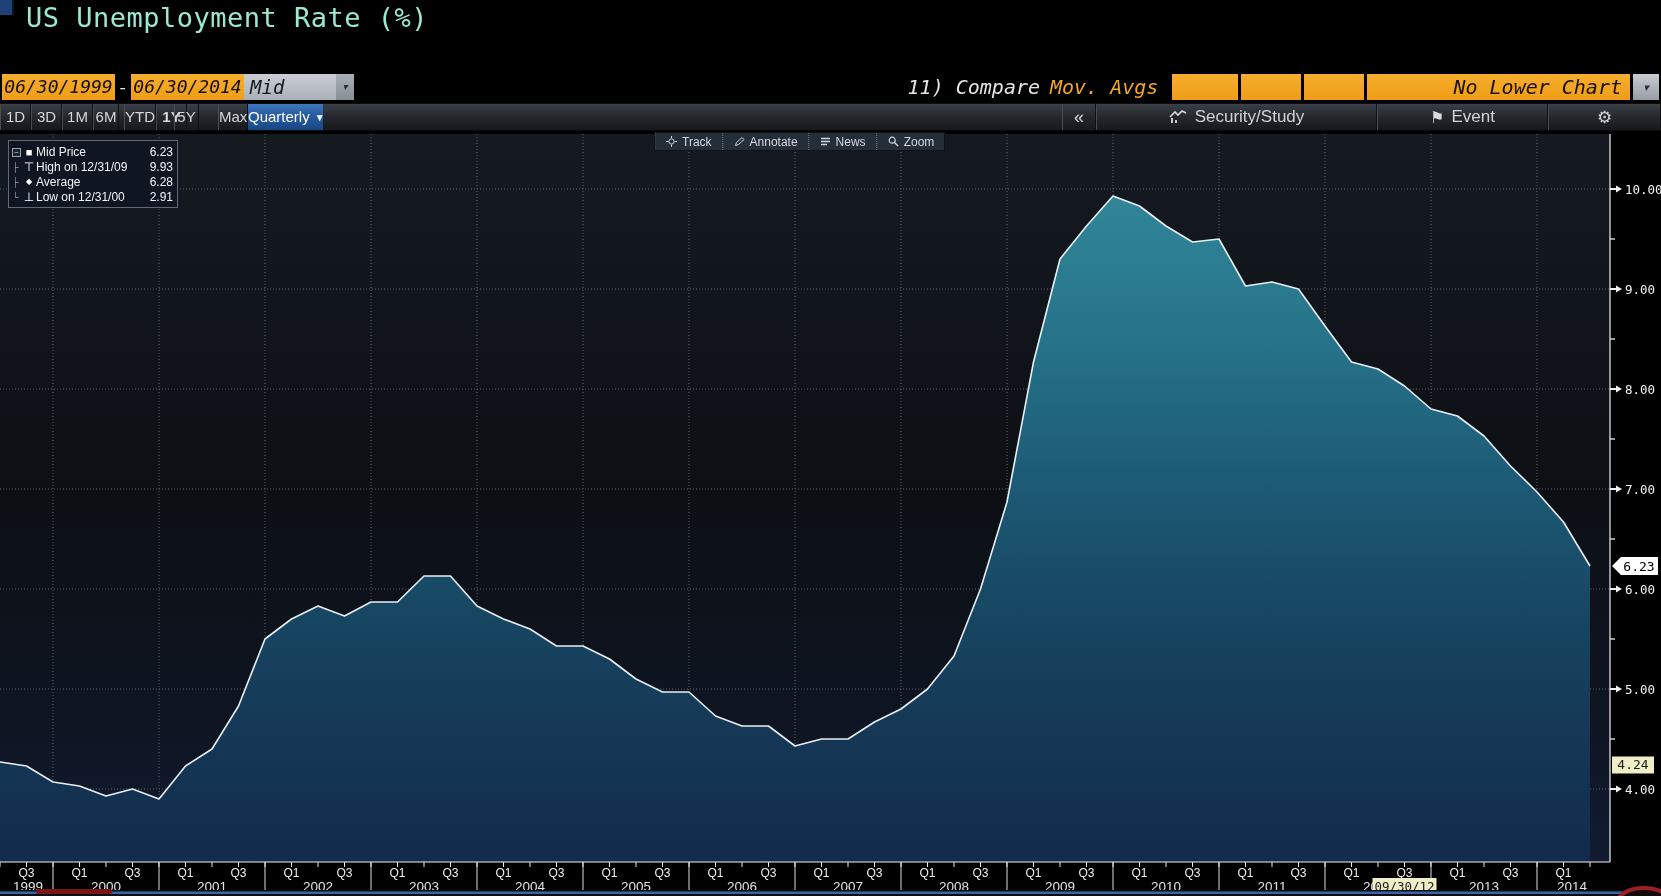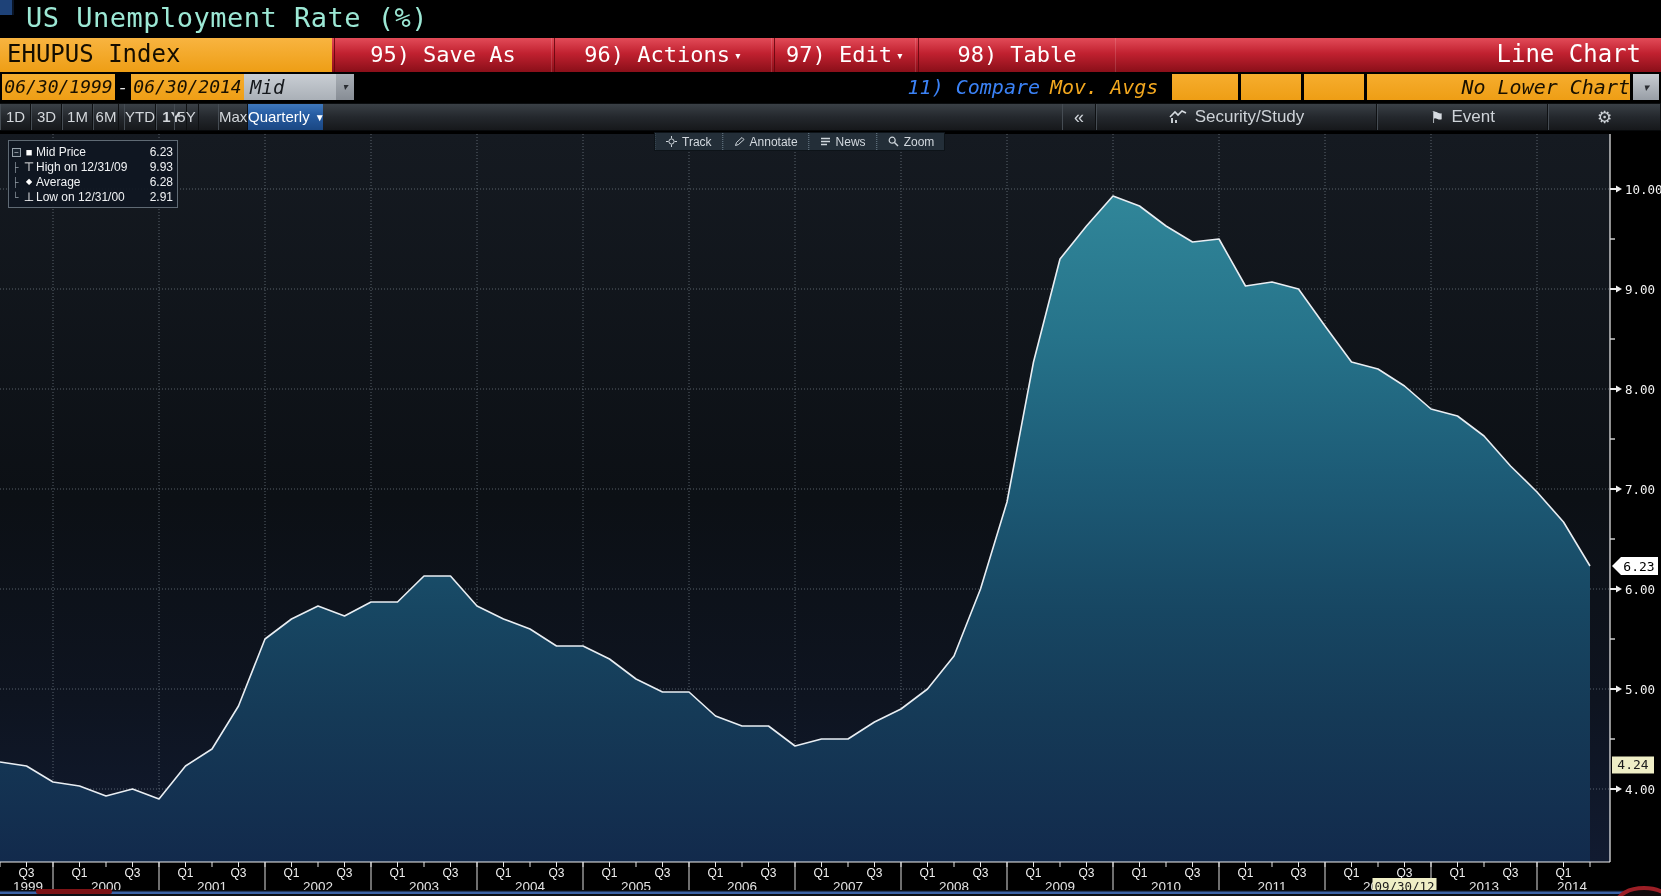--- a/index.html
+++ b/index.html
@@ -19,25 +19,25 @@
   .red-btn .dd { font-size:13px; vertical-align:2px; margin-left:4px; }
   .chart-type { position:absolute; right:20px; top:0; height:34px; line-height:33px; color:#fff; font-family:"DejaVu Sans Mono",monospace; font-size:24px; }
 
   
   .daterow { position:absolute; top:72px; left:0; width:1661px; height:31px; background:#000; }
   .daterow > div { position:absolute; top:2px; height:26px;font-style:italic; }
   .date-box { width:113px; background:linear-gradient(#f6ad2e,#ee9e15); color:#181000; font-family:"DejaVu Sans Mono",monospace; font-size:18px; line-height:26px; text-align:center; }
   .date-sep { left:117px; width:12px; color:#e8e8e8; font-size:18px; line-height:26px; text-align:center; font-family:"DejaVu Sans Mono",monospace; }
   .field-select { left:244px; width:92px; background:linear-gradient(#c9ced4,#aab0b7); color:#15181c; font-family:"DejaVu Sans Mono",monospace; font-size:19px; line-height:26px; padding-left:6px; }
   .field-dd { left:336px; width:18px; background:linear-gradient(#a9afb6,#878d95); color:#2a2d32; font-size:10px; line-height:26px; text-align:center; }
-  .compare-btn { left:896px; width:144px; color:#3b82f6; font-family:"DejaVu Sans Mono",monospace; font-size:20px; line-height:26px; text-align:right; }
+  .compare-btn { left:896px; width:144px; color:#e5e5e5; font-family:"DejaVu Sans Mono",monospace; font-size:20px; line-height:26px; text-align:right; }
   .movavgs-btn { left:1050px; color:#f3a81f; font-family:"DejaVu Sans Mono",monospace; font-size:20px; line-height:26px; }
   .amber-block { background:linear-gradient(#f6ad2e,#ee9e15); }
   .ab1 { left:1172px; width:66px; } .ab2 { left:1241px; width:60px; } .ab3 { left:1304px; width:60px; }
-  .lower-chart { left:1367px; width:263px; background:linear-gradient(#f6ad2e,#ee9e15); color:#181000; font-family:"DejaVu Sans Mono",monospace; font-size:20px; line-height:26px; text-align:right; }
+  .lower-chart { left:1367px; width:263px; background:linear-gradient(#f6ad2e,#ee9e15); color:#181000; font-family:"DejaVu Sans Mono",monospace; font-size:20px; line-height:26px; text-align:right; padding-right:8px; }
   .lower-dd { left:1633px; width:26px; background:linear-gradient(#c7ccd2,#989ea6); color:#2b2e33; font-size:11px; line-height:26px; text-align:center; }
 
   
   .tabrow { position:absolute; top:103px; left:0; width:1661px; height:28px; background:linear-gradient(#3a4046,#24282d 50%,#16181b); border-top:1px solid #0b0d0f; border-bottom:1px solid #07090b; }
   .tab { position:absolute; top:0; height:26px; line-height:26px; text-align:center; color:#d3d7db; font-size:15px; border-right:1px solid #0e1012; border-left:1px solid #454c53; }
   .freq-select { position:absolute; left:248px; top:0; width:75px; height:26px; background:linear-gradient(#3f78bc,#275da3 40%,#1a4783); color:#fff; text-align:center; line-height:26px; font-size:15px; }
   .freq-select .dd { font-size:10px; margin-left:5px; vertical-align:1px; }
   .right-btn { position:absolute; top:0; height:26px; display:flex; align-items:center; justify-content:center; gap:7px; color:#ced3d8; font-size:17px; border-left:1px solid #454c53; border-right:1px solid #0e1012; }
   .collapse-btn { left:1062px; width:34px; font-size:18px; }
   .secstudy-btn { left:1096px; width:281px; }
@@ -66,30 +66,20 @@
 </head>
 <body>
 
 <div class="screen">
 
   <div class="titlebar">
     <div class="app-icon"></div>
     <div class="page-title">US Unemployment Rate (%)</div>
   </div>
 
-  <div class="redbar">
-    <div class="security-box">EHUPUS Index</div>
-    <div id="red-buttons">
-        <div class="red-btn" style="left: 334px; width: 218px;">95) Save As</div>
-        <div class="red-btn" style="left: 554px; width: 218px;">96) Actions<span class="dd">▾</span></div>
-        <div class="red-btn" style="left: 774px; width: 142px;">97) Edit<span class="dd">▾</span></div>
-        <div class="red-btn" style="left: 918px; width: 198px;">98) Table</div>
-      </div>
-    <div class="chart-type">Line Chart</div>
-  </div>
 
   <div class="daterow">
     <div class="date-box" style="left:2px">06/30/1999</div>
     <div class="date-sep">-</div>
     <div class="date-box" style="left:131px">06/30/2014</div>
     <div class="field-select">Mid Line</div>
     <div class="field-dd">▾</div>
     <div class="compare-btn">11) Compare</div>
     <div class="movavgs-btn">Mov. Avgs</div>
     <div class="amber-block ab1"></div>

